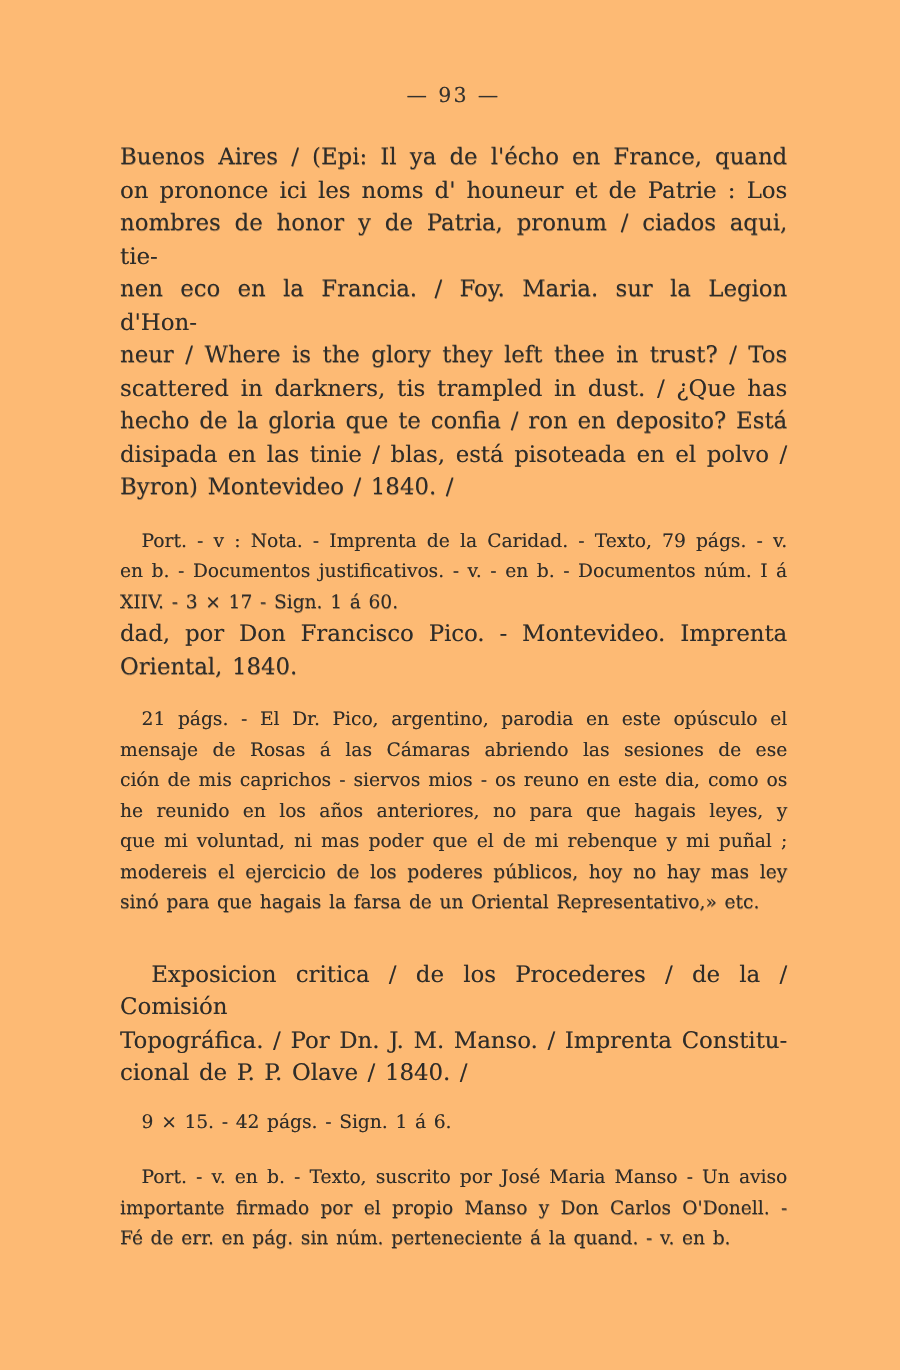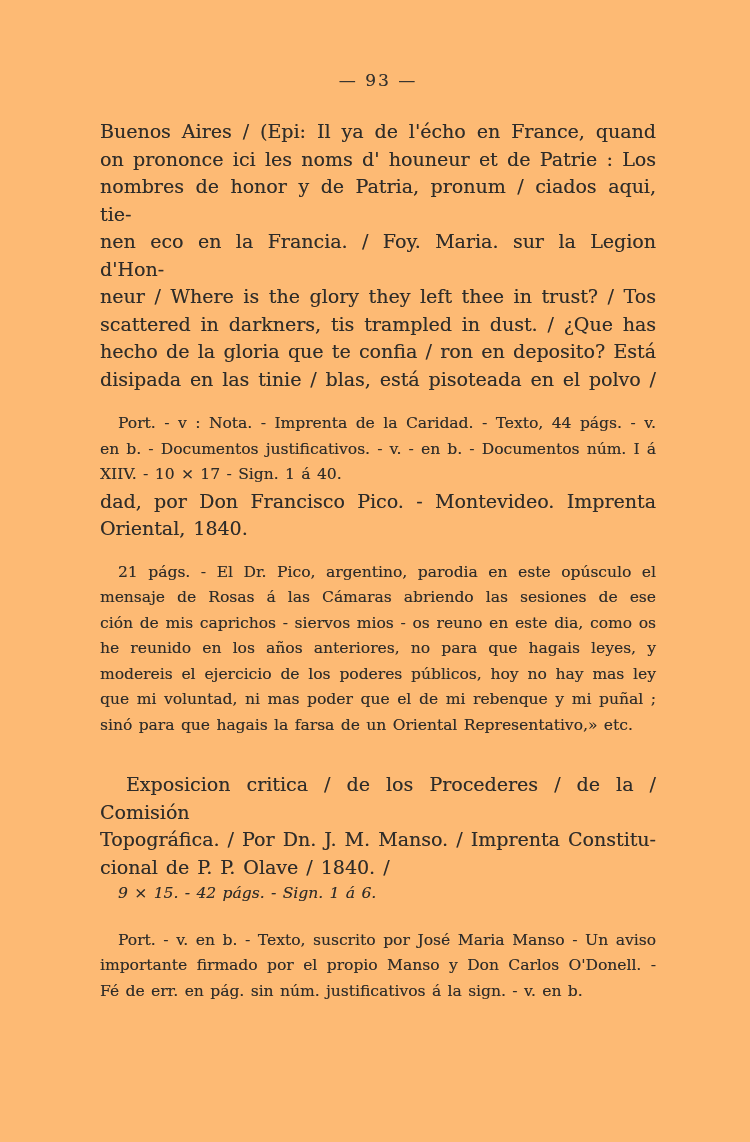--- a/index.html
+++ b/index.html
@@ -50,72 +50,73 @@
   .attribution {
     text-align: right;
     padding-right: 52px;
     font-size: 15.5px;
     line-height: 22px;
     margin-top: -3px;
     margin-bottom: 26px;
   }
   .m-after-traducion { margin-bottom: 17px; }
   .m-after-note2 { margin-bottom: 33px; }
-  .m-after-exposicion { }
-  .m-after-note3 { margin-bottom: 21px; font-style: italic; }
+  .m-after-exposicion { margin-bottom: 14px; }
+  .m-after-note3 { margin-bottom: 21px; }
 </style>
 </head>
 <body>
 
 <div class="scan-page">
 
   <div class="page-number">— 93 —</div>
 
   <div class="para entry m-after-p1">
     <div class="line j">Buenos Aires / (Epi: Il ya de l'écho en France, quand</div>
     <div class="line j">on prononce ici les noms d' houneur et de Patrie : Los</div>
     <div class="line j">nombres de honor y de Patria, pronum / ciados aqui, tie-</div>
     <div class="line j">nen eco en la Francia. / Foy. Maria. sur la Legion d'Hon-</div>
     <div class="line j">neur / Where is the glory they left thee in trust? / Tos</div>
     <div class="line j">scattered in darkners, tis trampled in dust. / ¿Que has</div>
     <div class="line j">hecho de la gloria que te confia / ron en deposito?  Está</div>
     <div class="line j">disipada en las tinie / blas, está pisoteada en el polvo /</div>
+    <div class="line">Byron) Montevideo / 1840. /</div>
   </div>
 
   <div class="para note">
-    <div class="line j ind">Port. - v : Nota. - Imprenta de la Caridad. - Texto, 44 págs. - v.</div>
+    <div class="line j ind">Port. - v : Nota. - Imprenta de la Caridad. - Texto, 79 págs. - v.</div>
     <div class="line j">en b. - Documentos justificativos. - v. - en b. - Documentos núm. I á</div>
-    <div class="line">XIIV. - 10 × 17 - Sign. 1 á 40.</div>
+    <div class="line">XIIV. - 3 × 17 - Sign. 1 á 60.</div>
   </div>
 
 
   <div class="para entry m-after-traducion">
     <div class="line j">dad, por Don Francisco Pico. - Montevideo. Imprenta</div>
     <div class="line">Oriental, 1840.</div>
   </div>
 
   <div class="para note m-after-note2">
     <div class="line j ind">21 págs. - El Dr. Pico, argentino, parodia en este opúsculo el</div>
     <div class="line j">mensaje de Rosas á las Cámaras abriendo las sesiones de ese</div>
     <div class="line j">ción de mis caprichos - siervos mios - os reuno en este dia, como os</div>
     <div class="line j">he reunido en los años anteriores, no para que hagais leyes, y</div>
+    <div class="line j">que mi voluntad, ni mas poder que el de mi rebenque y mi puñal ;</div>
     <div class="line j">modereis el ejercicio de los poderes públicos, hoy no hay mas ley</div>
-    <div class="line j">que mi voluntad, ni mas poder que el de mi rebenque y mi puñal ;</div>
     <div class="line">sinó para que hagais la farsa de un Oriental Representativo,» etc.</div>
   </div>
 
   <div class="para entry m-after-exposicion">
     <div class="line j ind">Exposicion critica / de los Procederes / de la / Comisión</div>
     <div class="line j">Topográfica. / Por Dn. J. M. Manso. / Imprenta Constitu-</div>
     <div class="line">cional de P. P. Olave / 1840. /</div>
   </div>
 
   <div class="para note m-after-note3">
     <div class="line ind">9 × 15. - 42 págs. - Sign. 1 á 6.</div>
   </div>
 
   <div class="para note">
     <div class="line j ind">Port. - v. en b. - Texto, suscrito por José Maria Manso - Un aviso</div>
     <div class="line j">importante firmado por el propio  Manso y Don Carlos O'Donell. -</div>
-    <div class="line">Fé de err. en pág. sin núm. justificativos á la sign. - v. en b.</div>
+    <div class="line">Fé de err. en pág. sin núm. perteneciente á la quand. - v. en b.</div>
   </div>
 
 </div>
 
 </body></html>

